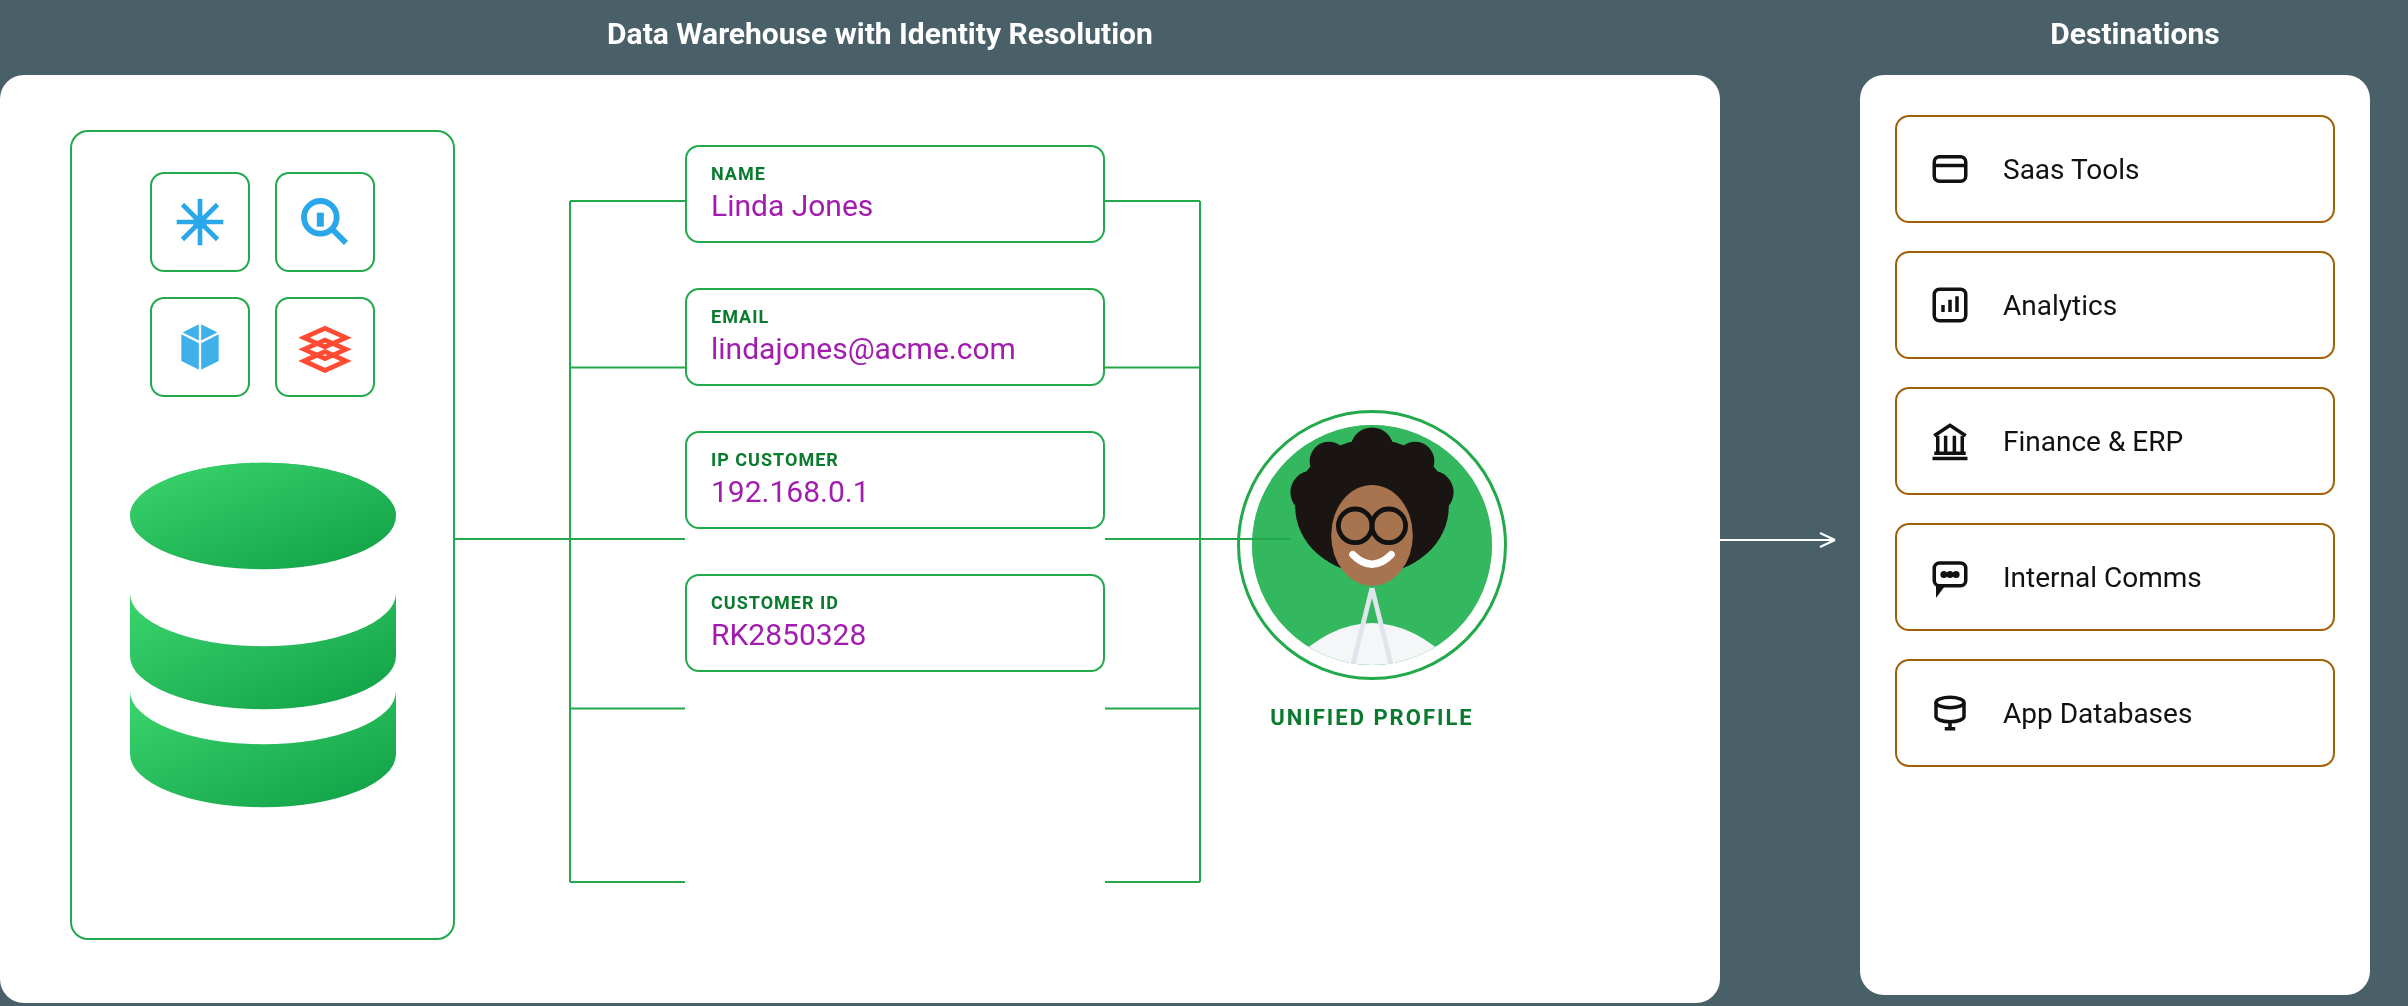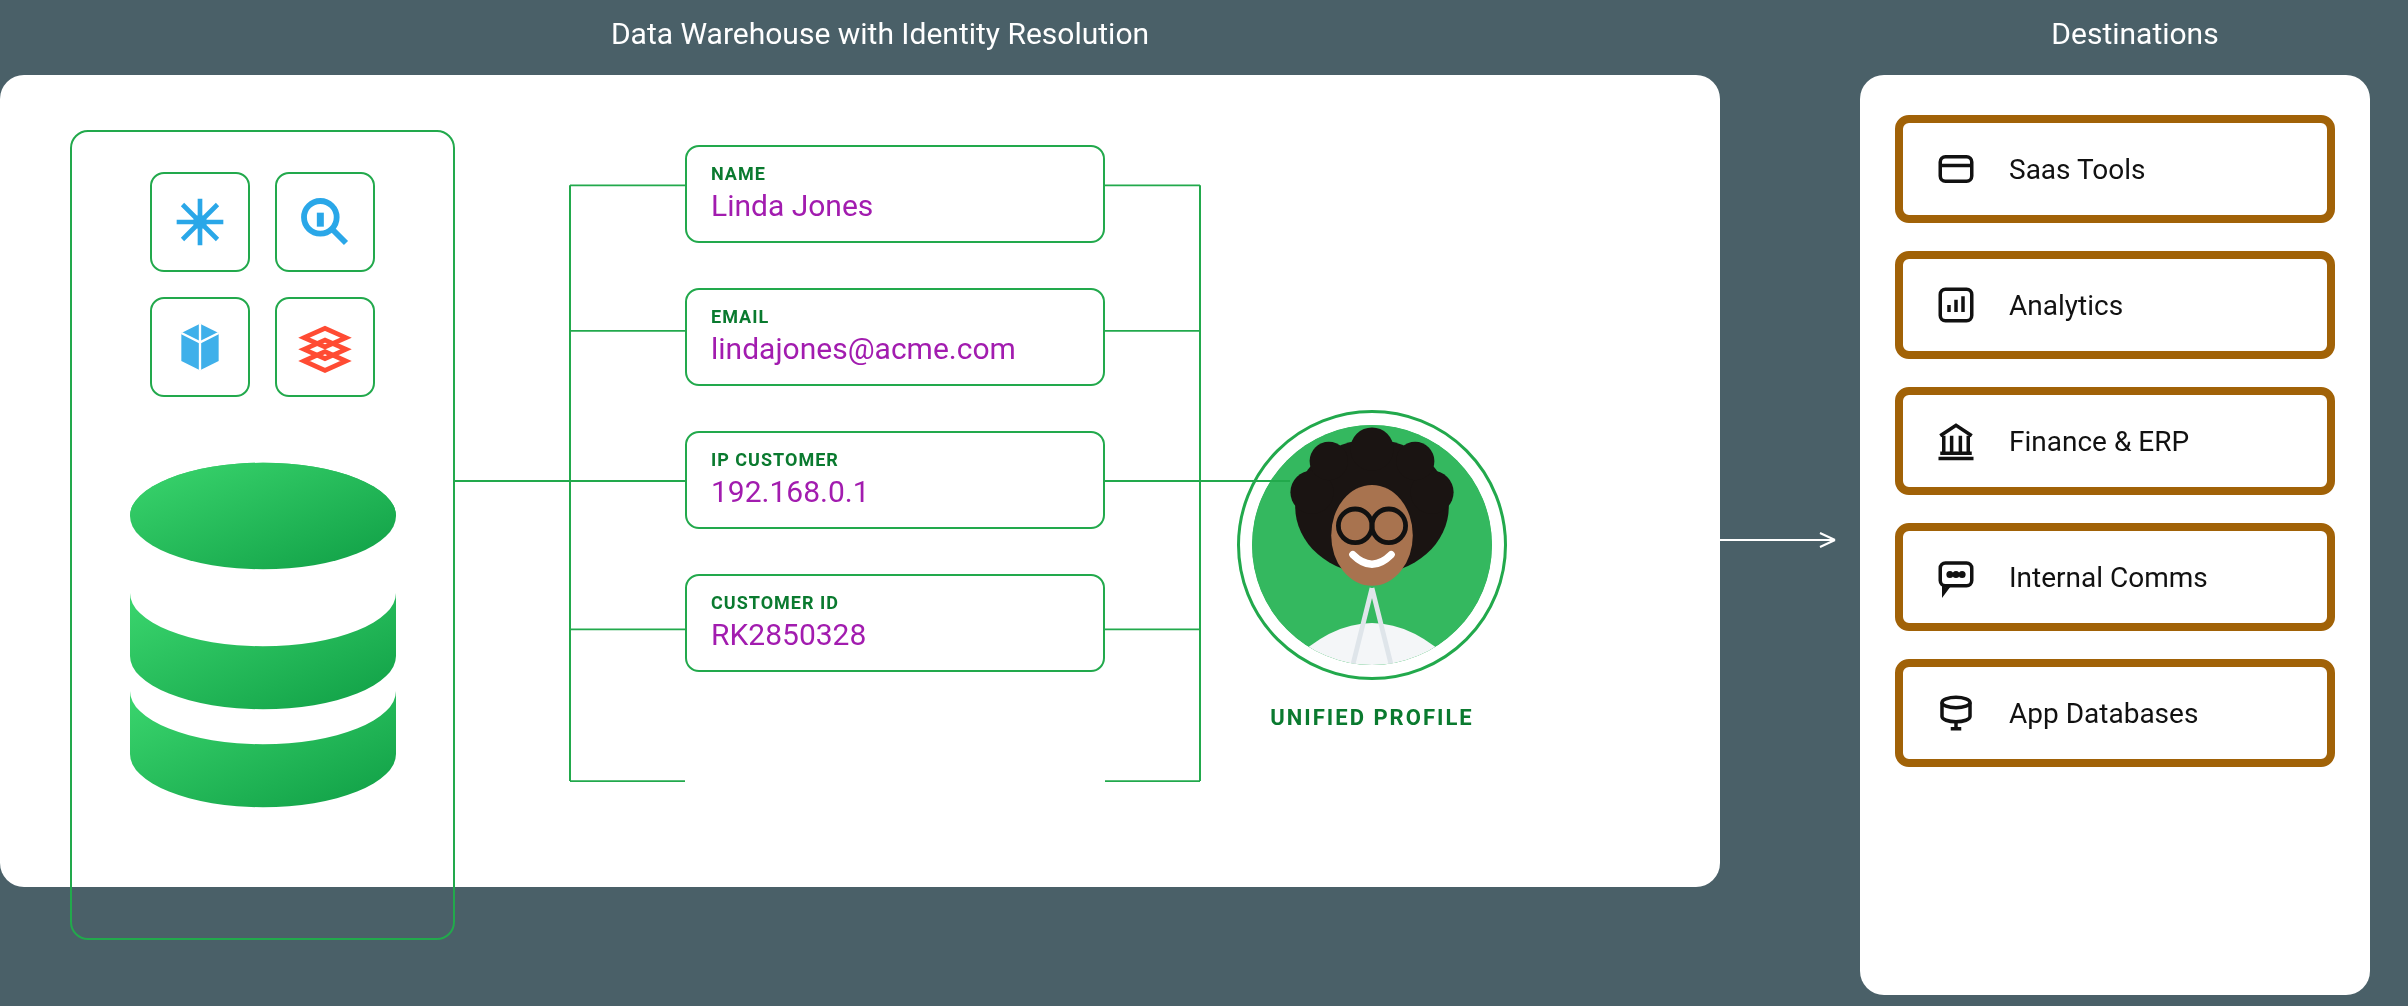--- a/index.html
+++ b/index.html
@@ -8,32 +8,32 @@
     background: #4a6068;
     width: 2408px;
     height: 1006px;
     position: relative;
     overflow: hidden;
   }
 
   .section-title {
     color: #fff;
     font-size: 30px;
-    font-weight: 400;
+    font-weight: 700;
     text-align: center;
     position: absolute;
     padding-left: 40px;
   }
   .title-main { left: 0; width: 1720px; top: 16px; }
   .title-dest { left: 1860px; width: 510px; top: 16px; }
 
   .main-panel {
     position: absolute;
     left: 0; top: 75px;
-    width: 1720px; height: 812px;
+    width: 1720px; height: 928px;
     background: #fff;
     border-radius: 24px;
   }
   .dest-panel {
     position: absolute;
     left: 1860px; top: 75px;
     width: 510px; height: 920px;
     background: #fff;
     border-radius: 24px;
     padding: 40px 35px;
@@ -120,21 +120,21 @@
   }
   .profile-label {
     color: #0a7a2f;
     font-size: 22px;
     font-weight: 700;
     letter-spacing: 2px;
   }
 
   
   .dest-item {
-    border: 8px solid #a16207;
+    border: 2px solid #a16207;
     border-radius: 14px;
     height: 108px;
     display: flex;
     align-items: center;
     gap: 30px;
     padding: 0 30px;
   }
   .dest-icon {
     width: 46px; height: 46px;
     display: flex; align-items: center; justify-content: center;

